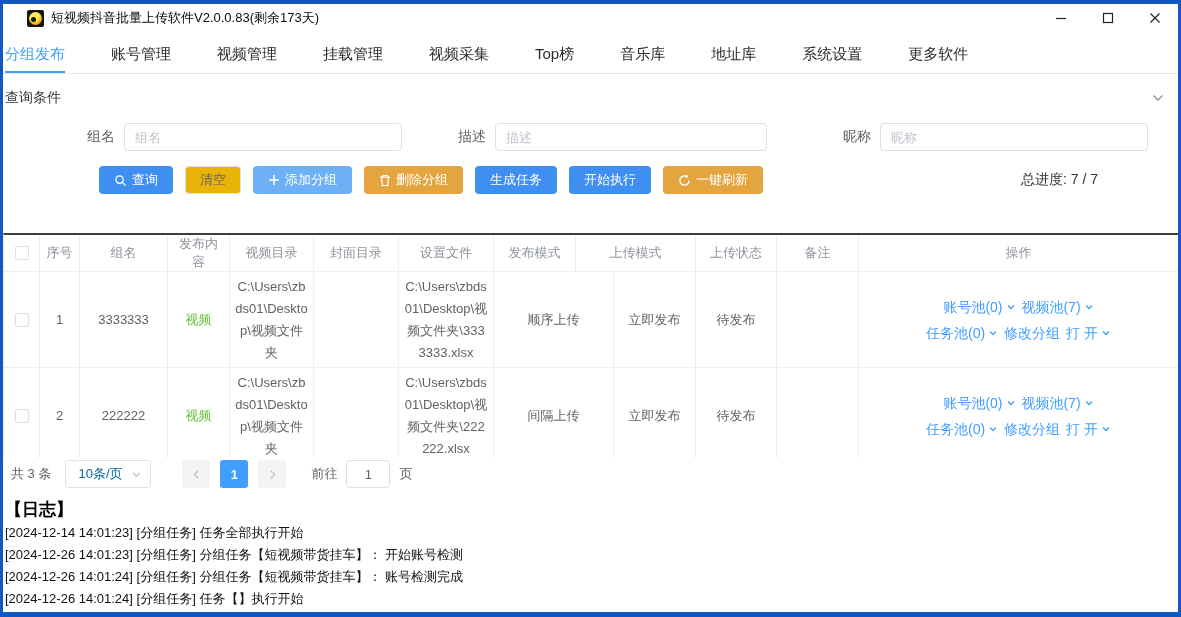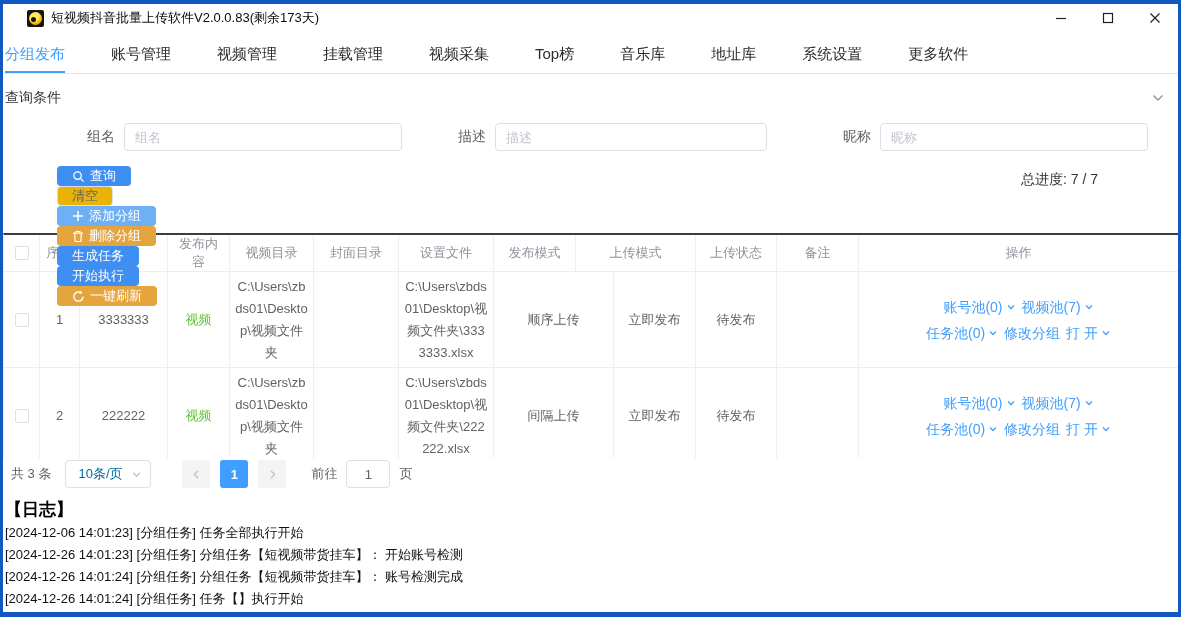--- a/index.html
+++ b/index.html
@@ -29,21 +29,21 @@
   .q-title { font-size:14px; color:#303133; padding-left:2px; }
   .q-collapse { position:absolute; right:12px; top:16px; cursor:pointer; color:#909399; }
   .form-row { display:flex; align-items:center; margin-top:16px; }
   .field { display:flex; align-items:center; }
   .field label { font-size:14px; color:#606266; margin-right:9px; white-space:nowrap; }
   .inp { height:28px; border:1px solid #dcdfe6; border-radius:4px; padding:0 10px; font-size:13px; color:#606266; outline:none; }
   .inp::placeholder { color:#bfc4cc; }
   .f-group { margin-left:84px; } .f-group .inp { width:278px; }
   .f-desc  { margin-left:56px; } .f-desc  .inp { width:272px; }
   .f-nick  { margin-left:76px; } .f-nick  .inp { width:268px; }
-  .btn-row { display:flex; align-items:flex-start; margin-top:15px; padding-left:54px; position:relative; height:28px;flex-direction:column; }
+  .btn-row { display:flex; align-items:flex-start; margin-top:15px; padding-left:96px; position:relative; height:28px; }
   .btn { height:28px; border-radius:4px; font-size:13px; display:inline-flex; align-items:center; gap:5px;
          padding:0 14px; border:1px solid transparent; margin-right:12px; cursor:pointer; color:#fff; white-space:nowrap; }
   .btn-primary   { background:#3f8ef2; }
   .btn-plain     { background:#eab308; border-color:#dcdfe6; color:#606266; }
   .btn-lightblue { background:#6db0f6; }
   .btn-orange    { background:#e4a43e; }
   .progress { position:absolute; right:80px; top:5px; font-size:14px; color:#303133; }
   
   .table-wrap { margin-top:39px; border-top:2px solid #3d3d3d; height:225px; overflow:hidden; border-left:1px solid #ebeef5; }
   .t-row { display:flex; border-bottom:1px solid #ebeef5; width:100%; }
@@ -311,20 +311,20 @@
           <path d="M3.5 1.5L7 5 3.5 8.5" fill="none" stroke="#c0c4cc" stroke-width="1.3"></path>
         </svg>
     </span>
     <span class="pg-goto">前往</span>
     <input class="pg-input" value="1" style="">
     <span>页</span>
   </div>
 
   <div class="log">
     <div class="log-title">【日志】</div>
-    <div class="log-line">[2024-12-06 14:01:23] [分组任务] 任务全部执行开始</div>
+    <div class="log-line">[2024-12-14 14:01:23] [分组任务] 任务全部执行开始</div>
     <div class="log-line">[2024-12-26 14:01:23] [分组任务] 分组任务【短视频带货挂车】： 开始账号检测</div>
     <div class="log-line">[2024-12-26 14:01:24] [分组任务] 分组任务【短视频带货挂车】： 账号检测完成</div>
     <div class="log-line">[2024-12-26 14:01:24] [分组任务] 任务【】执行开始</div>
     <div class="log-line">[2024-12-26 14:01:25] [分组任务] 任务【】文件开始上传</div>
   </div>
 
 </div>
 
 </body></html>

